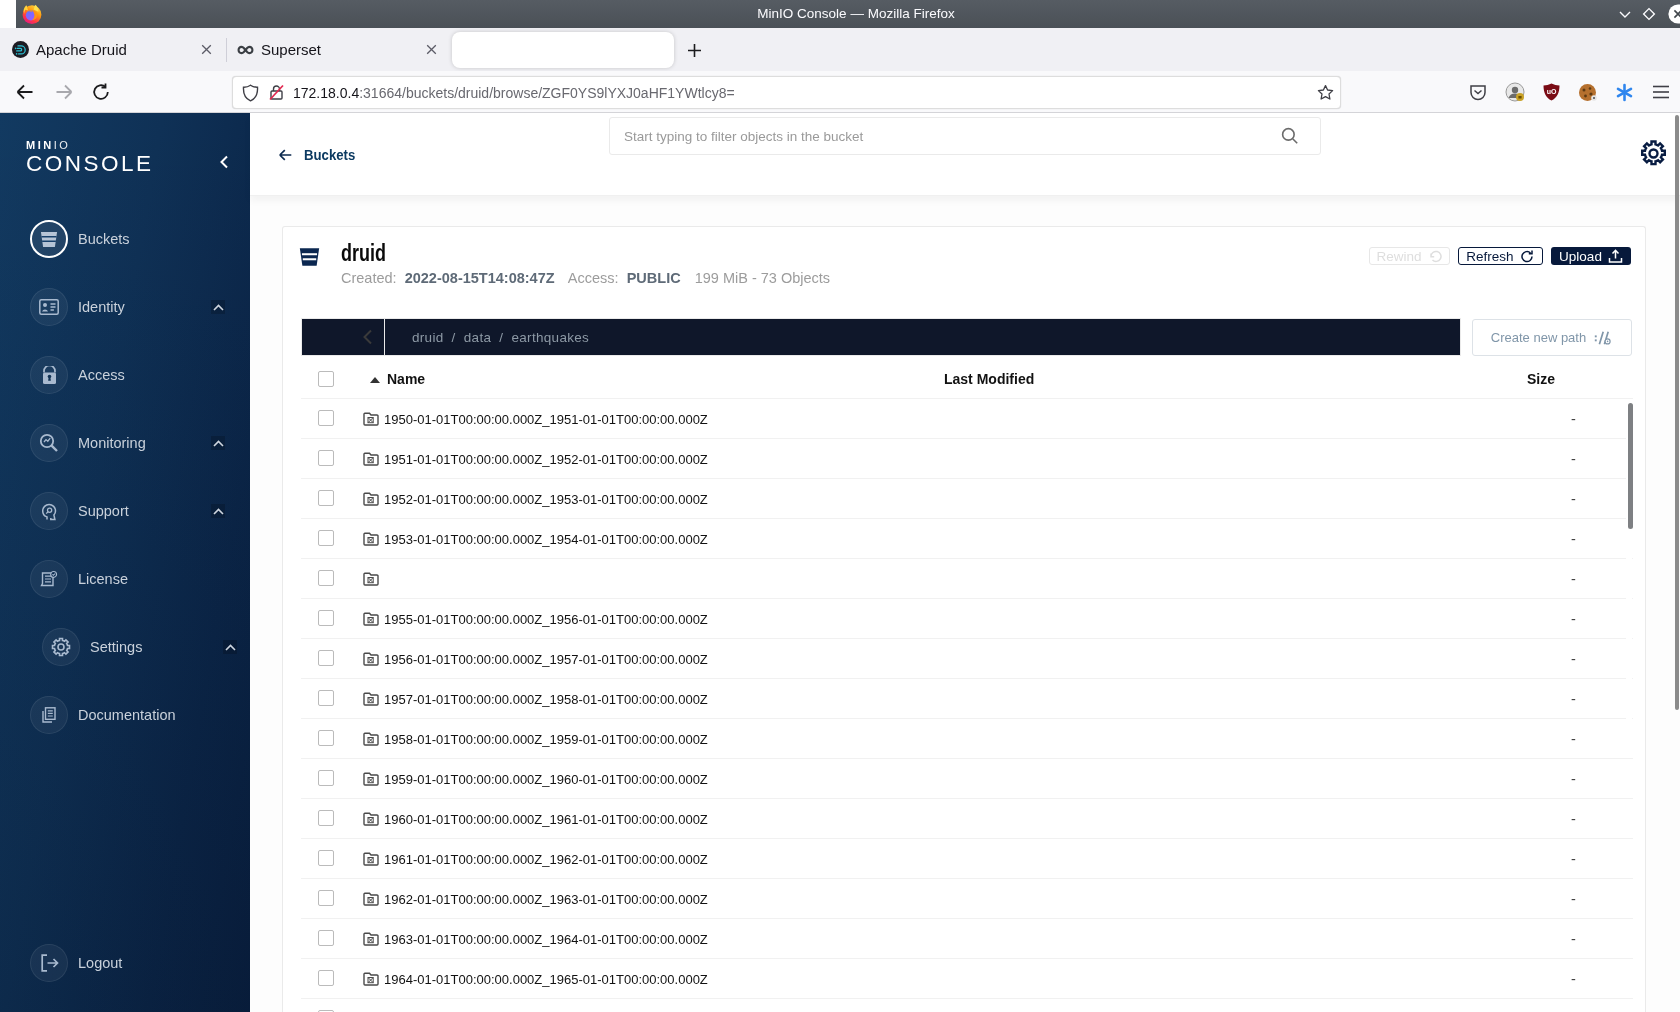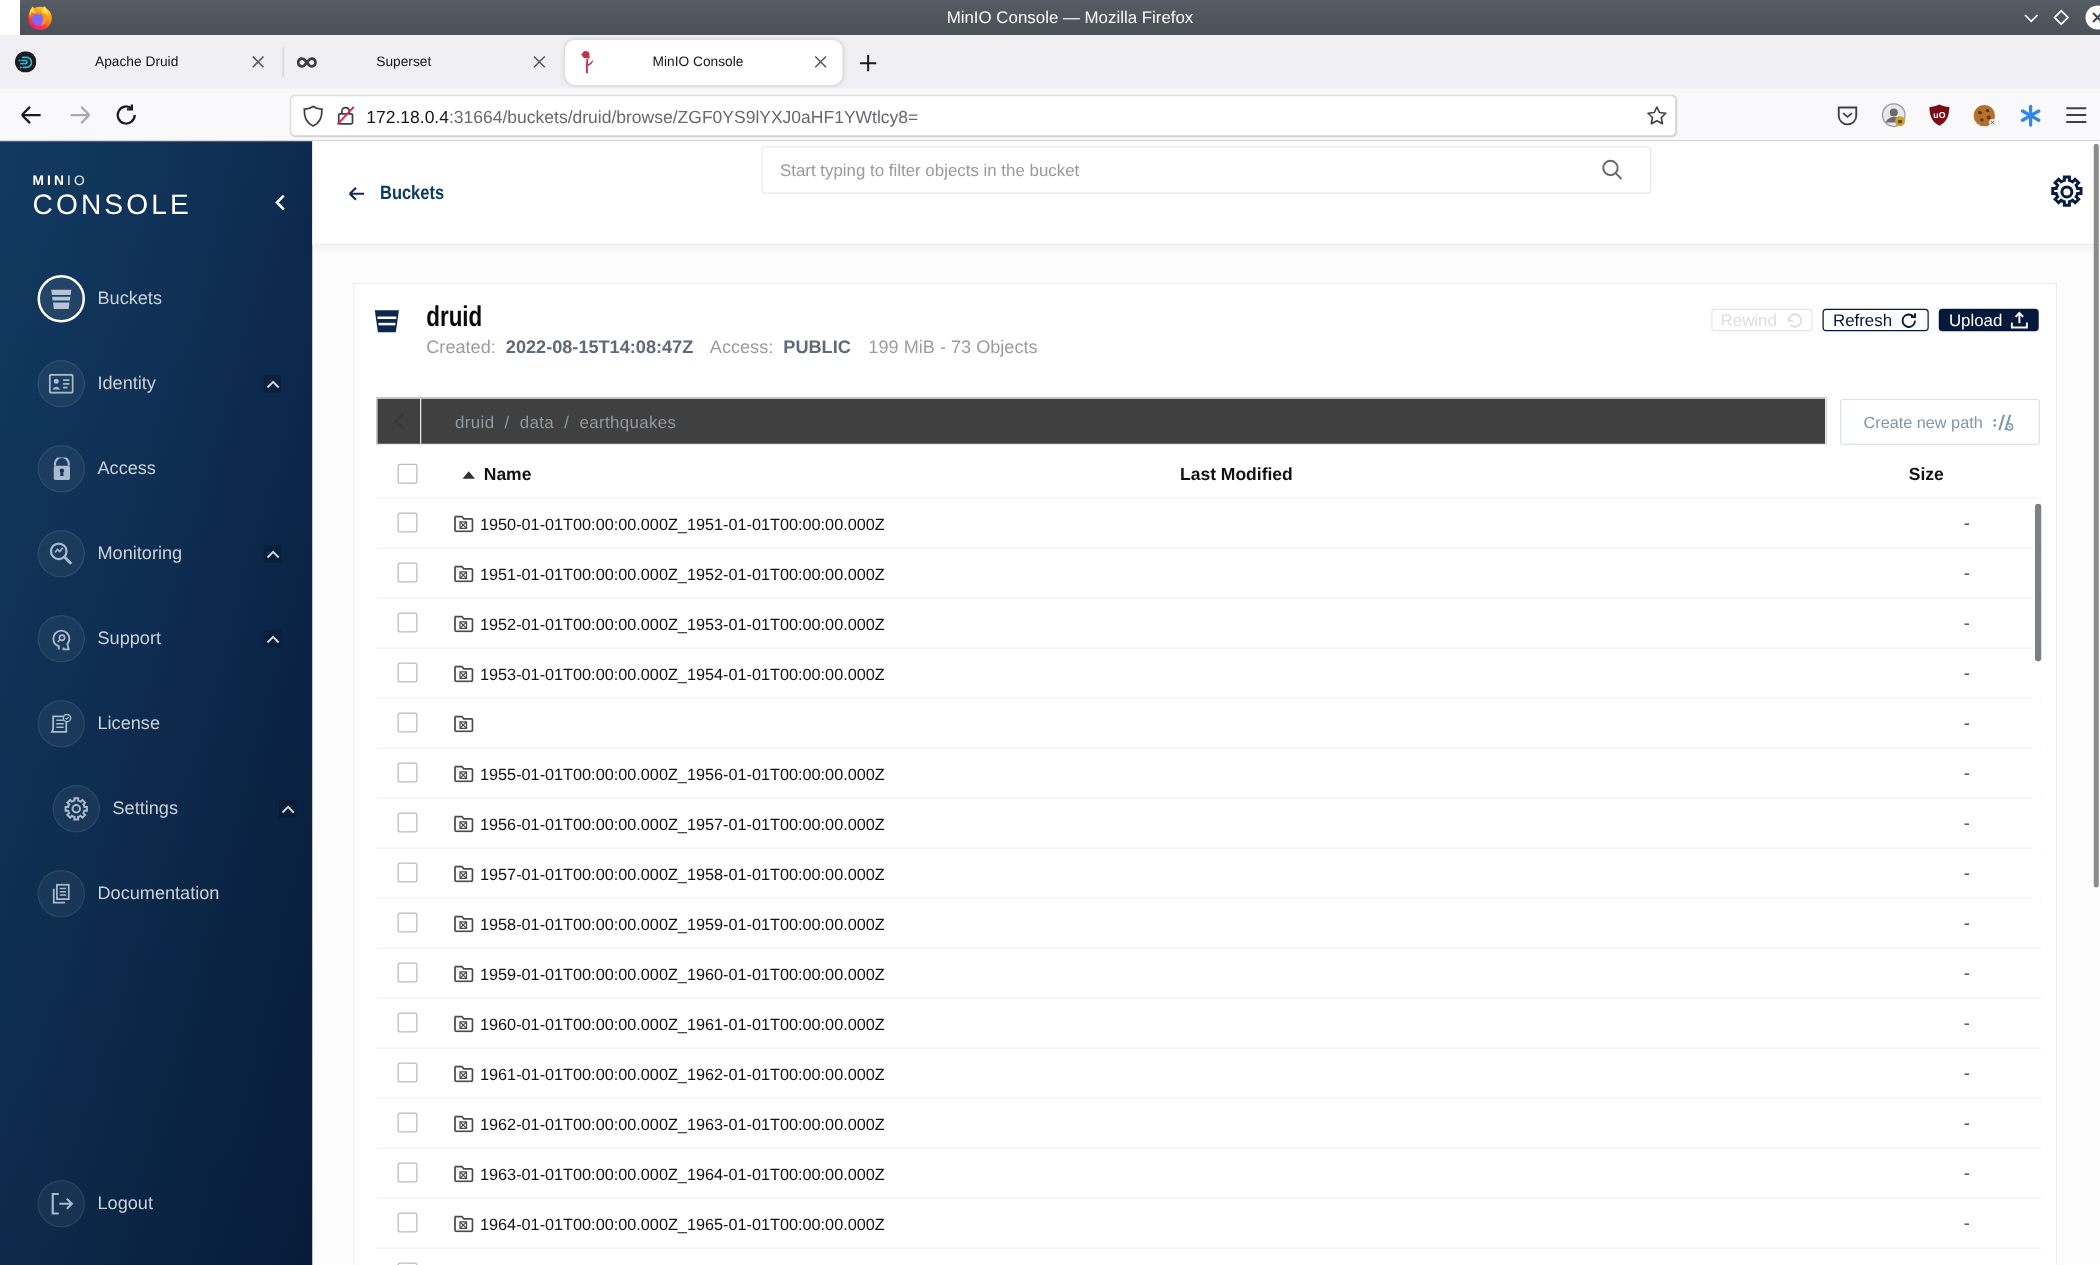--- a/index.html
+++ b/index.html
@@ -8,21 +8,21 @@
 
 
 .titlebar { position:absolute; left:16px; top:0; width:1680px; height:40px;
   background:linear-gradient(#565c63,#454b51); }
 .titlebar .title { position:absolute; left:0; right:0; top:0; height:28px;
   line-height:28px; text-align:center; color:#fbfbfe; font-size:13.5px; }
 .fxlogo { position:absolute; left:5px; top:3px; }
 .winbtns { position:absolute; right:8px; top:4px; display:flex; gap:8px; align-items:center; }
 
 .tabbar { position:absolute; left:0; top:28px; width:1680px; height:43px; background:#f0f0f4; }
-.tab { position:absolute; top:0; height:43px; display:flex; align-items:center; color:#15141a; font-size:11px;gap:40px; }
+.tab { position:absolute; top:0; height:43px; display:flex; align-items:center; color:#15141a; font-size:15px; }
 .tab .favicon { margin-right:7px; display:flex; }
 .tab .tclose { margin-left:auto; display:flex; }
 .tabsep { position:absolute; top:10px; width:1px; height:24px; background:#cfcfd8; }
 .tab.active-bg { background:#fff; border-radius:8px; top:4px; height:36px;
   box-shadow:0 0 4px rgba(0,0,0,.18); }
 .newtab { position:absolute; top:15px; display:flex; }
 
 .navbar { position:absolute; left:0; top:71px; width:1680px; height:42px; background:#f9f9fb;
   border-bottom:1px solid #d4d4d8; }
 .navicons { position:absolute; top:0; height:42px; display:flex; align-items:center; }
@@ -75,21 +75,21 @@
 .bsub .seg { margin-right:10px; }
 .hbtns { position:absolute; right:14px; top:20px; display:flex; gap:8px; }
 .btn { height:18px; border-radius:3px; font-size:13.5px; display:flex; align-items:center;
   justify-content:center; gap:6px; padding:0 8px; }
 .btn svg { flex-shrink:0; }
 .btn.disabled { border:1px solid #e7e7e7; color:#dedede; width:81px; }
 .btn.outline { border:1px solid #07193b; color:#07193b; width:85px; }
 .btn.solid { background:#07193b; color:#fff; width:80px; }
 
 .crumbrow { position:absolute; left:18px; top:91px; width:1160px; height:38px;
-  background:#404040; border:1px solid #eaeaea; display:flex; align-items:center; }
+  background:#0f172a; border:1px solid #eaeaea; display:flex; align-items:center;padding-left:48px; }
 .crumbback { width:35px; height:100%; border-right:1px solid #eaeaea; display:flex;
   align-items:center; justify-content:center; }
 .crumbtext { margin-left:27px; color:#8d99a5; font-size:13.5px; letter-spacing:.3px; }
 .newpath { position:absolute; right:13px; top:92px; width:160px; height:37px;
   border:1px solid #dde2e7; border-radius:3px; display:flex; align-items:center; justify-content:center;
   gap:8px; color:#8096a9; font-size:13px; }
 .newpath svg { flex-shrink:0; }
 
 .thead { position:absolute; left:18px; top:134px; width:1332px; height:38px; border-bottom:1px solid #f1f1f1; }
 .tcheck { position:absolute; width:16px; height:16px; border:1px solid #bbb; border-radius:2px;
@@ -181,37 +181,20 @@
     </svg>
       </span>
     <span>Superset</span>
       <span class="tclose">
         <svg width="11" height="11" viewBox="0 0 11 11">
           <path d="M1.2 1.2 L9.8 9.8 M9.8 1.2 L1.2 9.8" stroke="#5b5b66" stroke-width="1.3"></path>
         </svg>
       </span>
   </div>
   <div class="tab active-bg" style="left:452px; width:222px;"></div>
-  <div class="tab" style="left:464px; width:198px;">
-    <span class="favicon">
-        <svg width="11" height="19" viewBox="0 0 11 19">
-      <path d="M4.9 18.6 C4.7 13.5 4.8 10 5.1 7.1 L6.6 7.3 C6.3 10.2 6.2 13.6 6.4 18.6 Z" fill="#c72e49"></path>
-      <circle cx="4.6" cy="3.6" r="2.9" fill="#c72e49"></circle>
-      <path d="M2 4.6 L0.6 3.4 L2.2 2.9 Z" fill="#c72e49"></path>
-      <path d="M5.9 7.2 C6 5.9 6.6 5 7.8 4.4 C8 5.8 7.3 7 5.9 7.6 Z" fill="#c72e49"></path>
-      <path d="M6.3 11.4 C8 10.7 9.6 9.3 10.5 7.6 C10.6 9.9 8.9 11.9 6.3 12.7 Z" fill="#c72e49"></path>
-    </svg>
-      </span>
-    <span>MinIO Console</span>
-      <span class="tclose">
-        <svg width="11" height="11" viewBox="0 0 11 11">
-          <path d="M1.2 1.2 L9.8 9.8 M9.8 1.2 L1.2 9.8" stroke="#5b5b66" stroke-width="1.3"></path>
-        </svg>
-      </span>
-  </div>
   <span class="newtab" style="left:687px;">
       <svg width="15" height="15" viewBox="0 0 15 15">
         <path d="M7.5 1 V14 M1 7.5 H14" stroke="#1b1b1d" stroke-width="1.6"></path>
       </svg>
     </span>
 </div>
 
 <div class="navbar">
   <div class="navicons" style="left:16px; gap:19px;">
     <svg width="19" height="18" viewBox="0 0 19 18">

